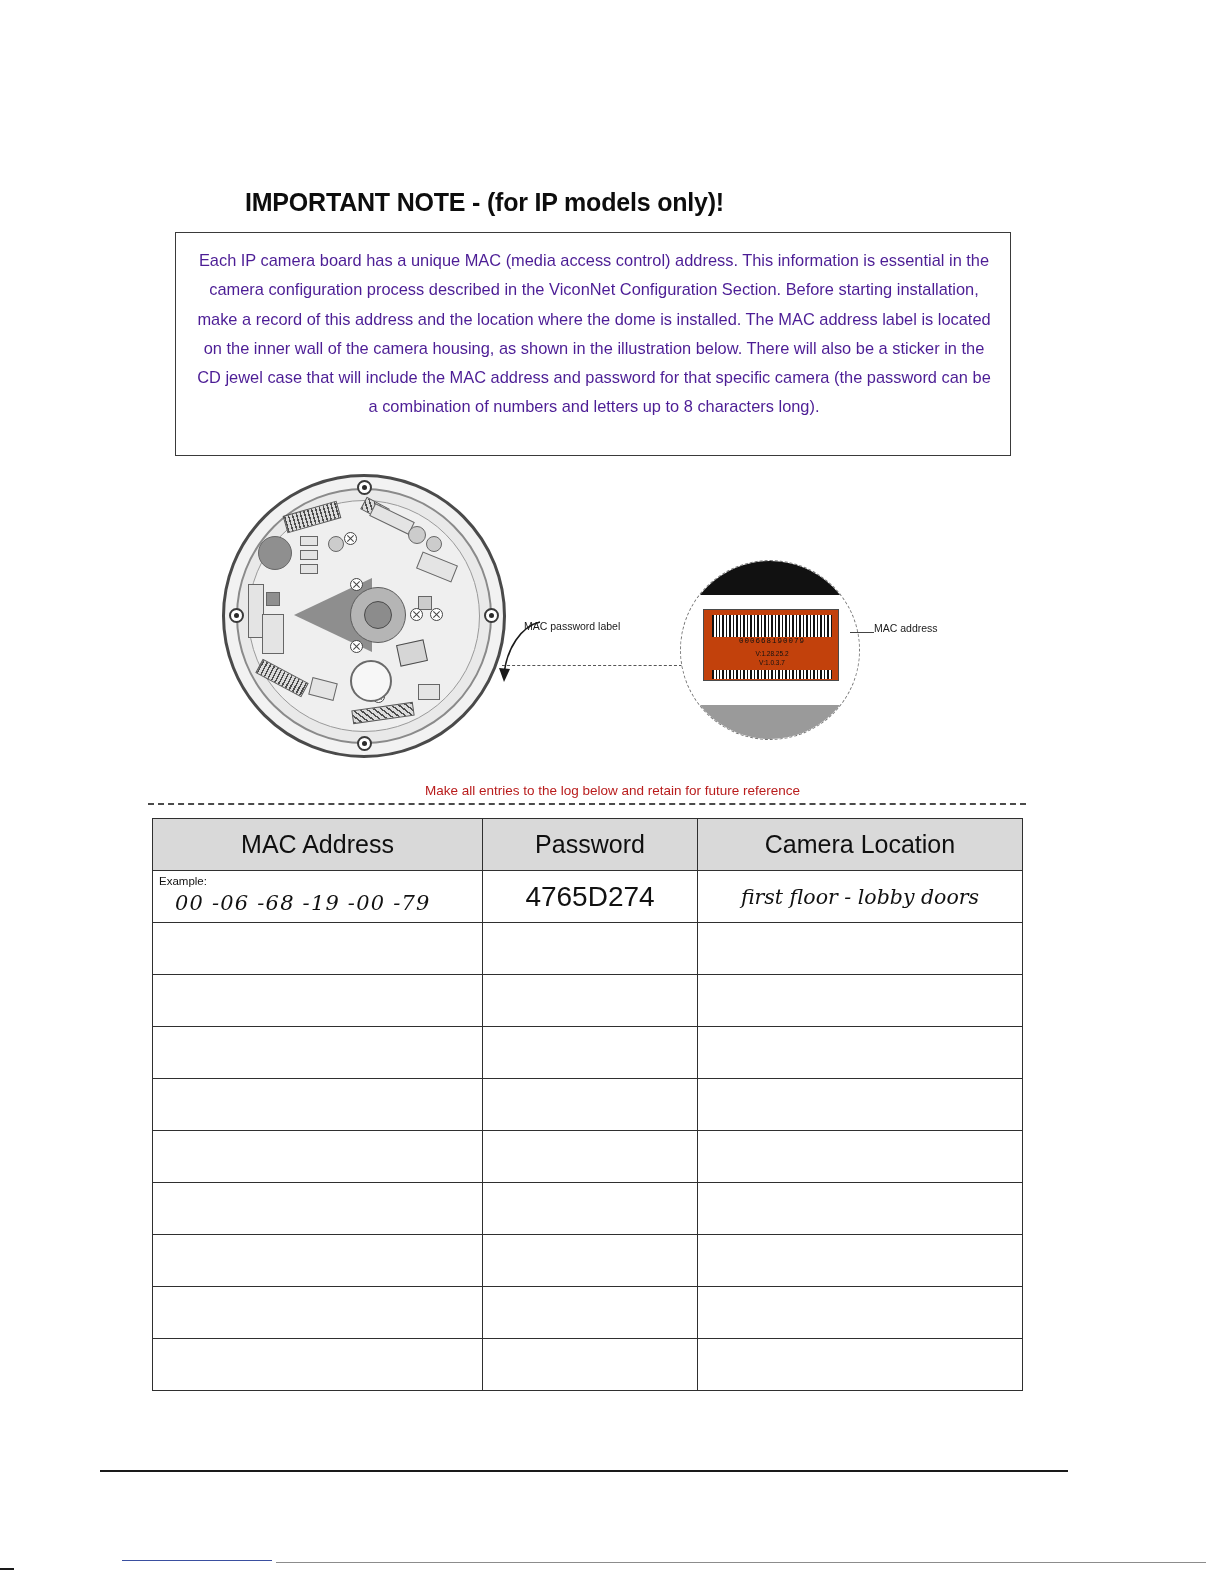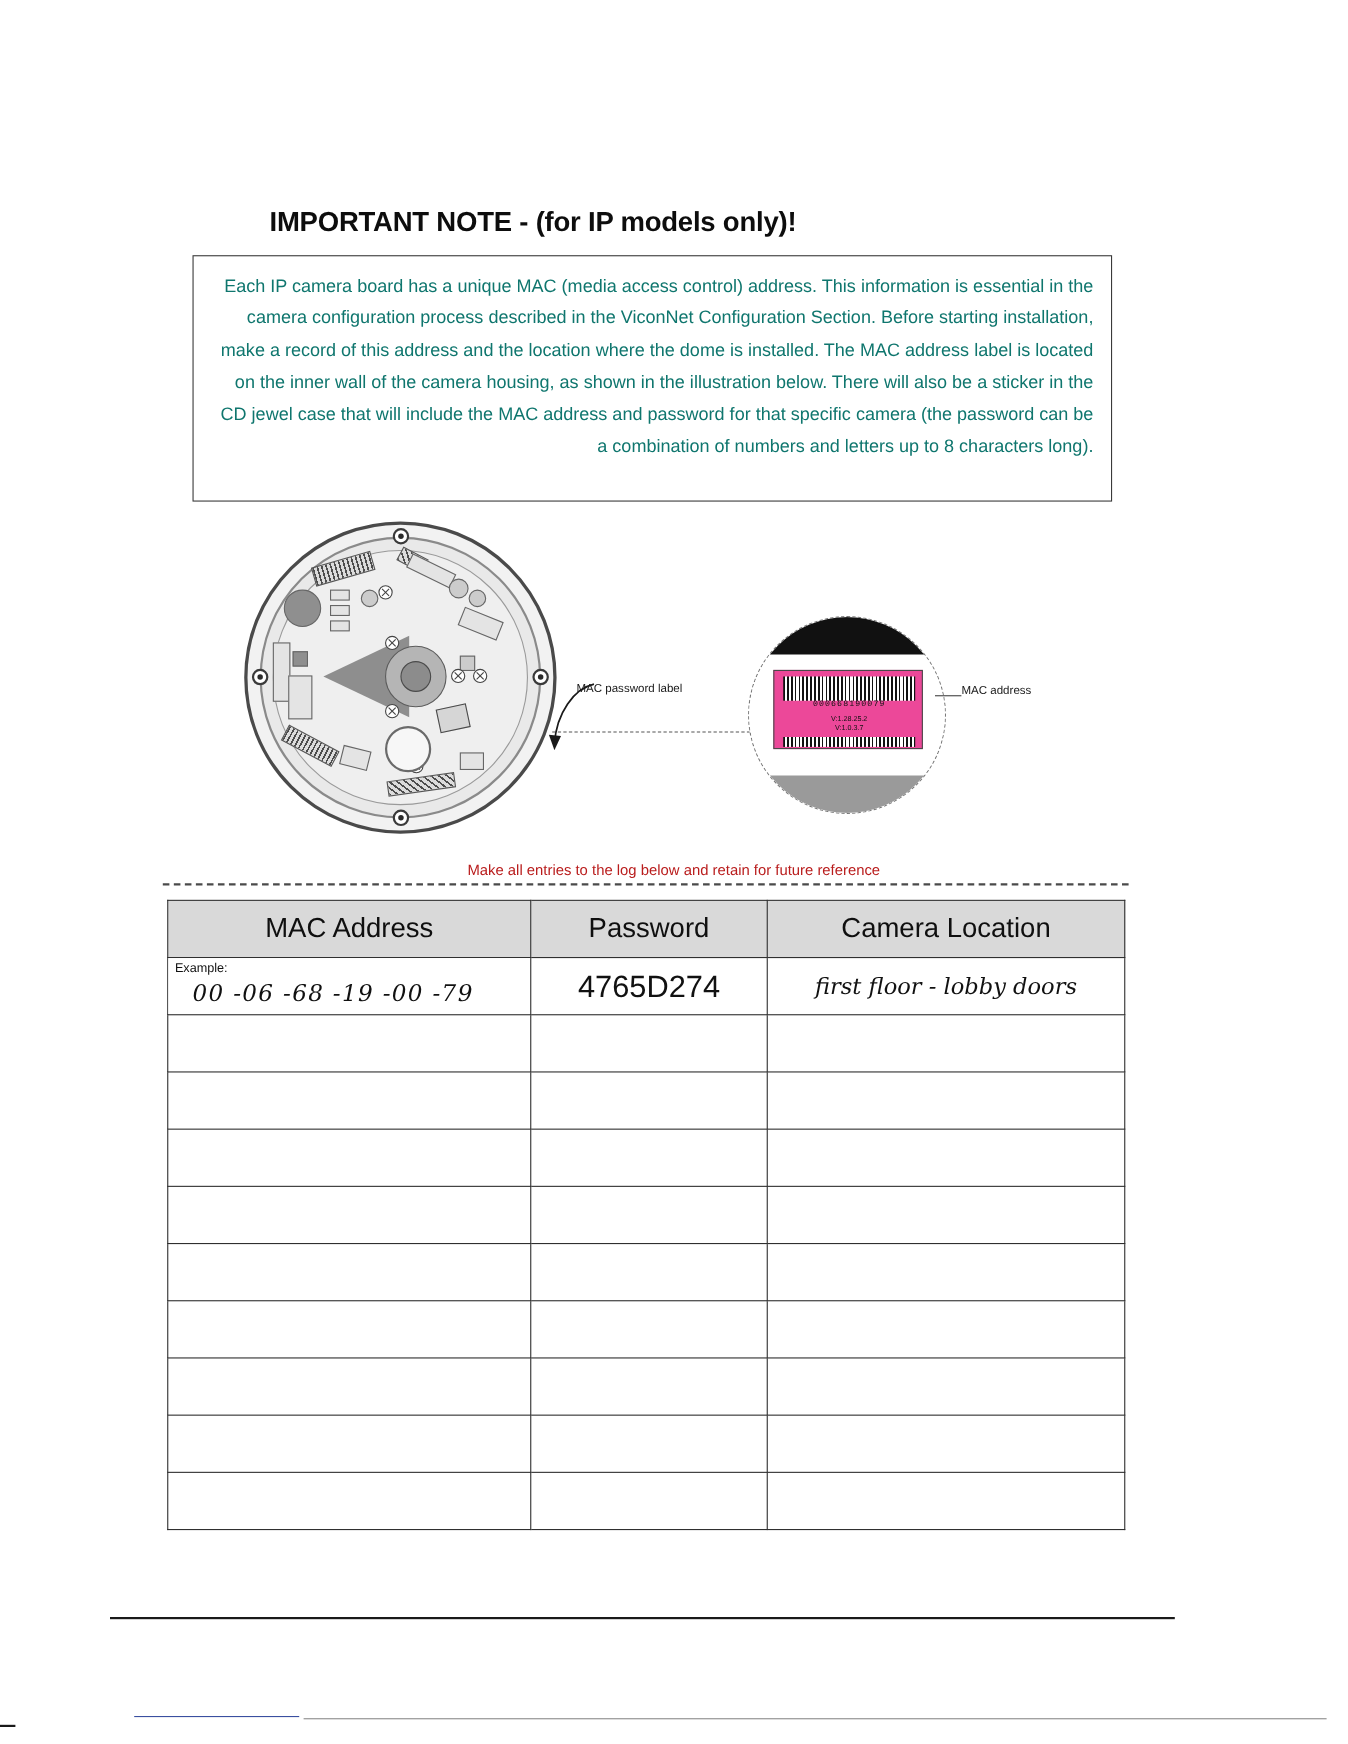--- a/index.html
+++ b/index.html
@@ -39,22 +39,22 @@
     box-sizing: border-box;
     background: #fff;
   }
   .note-text {
     position: absolute;
     left: 18px;
     top: 13px;
     width: 800px;
     font-size: 16.4px;
     line-height: 29.3px;
-    color: #0f766e;
-    text-align: right;
+    color: #4c1d95;
+    text-align: center;
   }
 
   
   .illus {
     position: absolute;
     left: 150px;
     top: 470px;
     width: 880px;
     height: 320px;
   }
@@ -242,21 +242,21 @@
   .zoom-band-b {
     position: absolute;
     left: 0; bottom: 0;
     width: 180px; height: 34px;
     background: #9a9a9a;
   }
   .sticker {
     position: absolute;
     left: 22px; top: 48px;
     width: 136px; height: 72px;
-    background: #ec4899;
+    background: #c2410c;
     border: 1px solid #4a4a4a;
     box-sizing: border-box;
   }
   .barcode {
     position: absolute;
     left: 8px; top: 5px;
     width: 120px; height: 22px;
     background: repeating-linear-gradient(
       90deg, #111 0 1.5px, #fff 1.5px 3.5px);
   }

